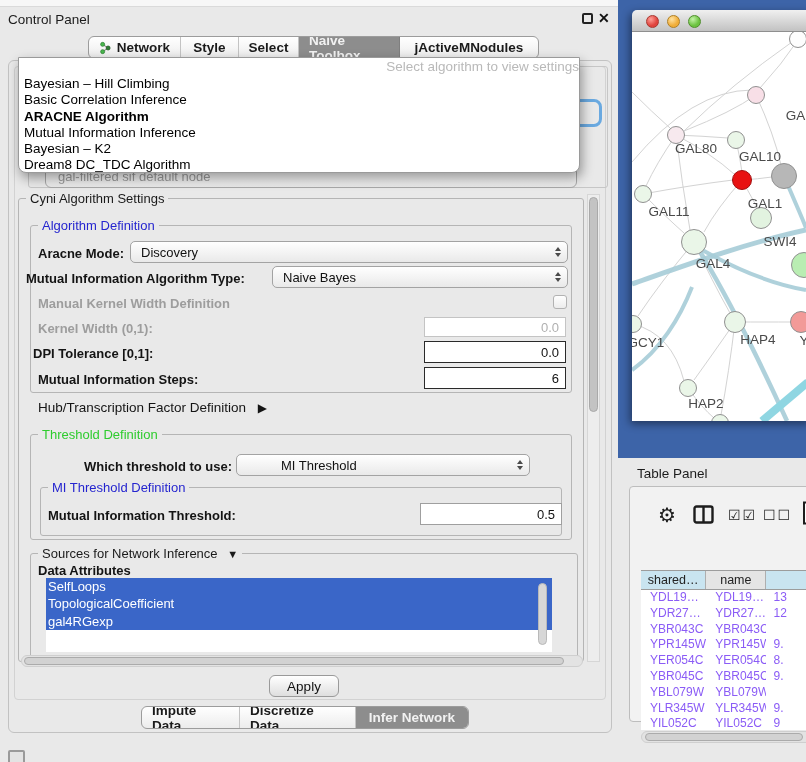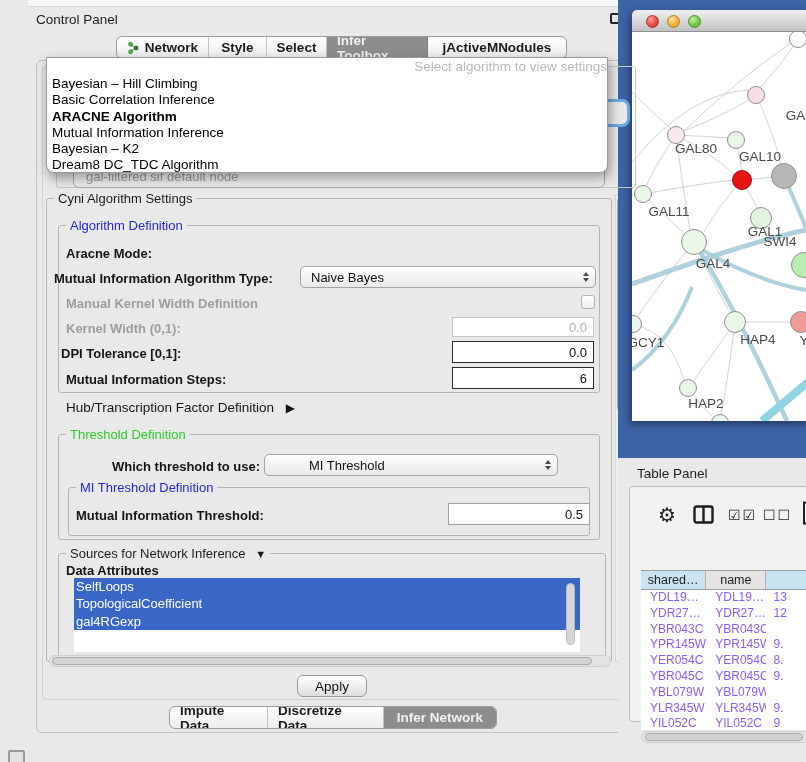--- a/index.html
+++ b/index.html
@@ -1,21 +1,21 @@
 <!DOCTYPE html>
 <html style="--desktop: #3d64a8; --selection-blue: #3a66c8; --group-title-blue: #2525cf; --group-title-green: #2ecc2e; --header-blue: #c9e4f0; --node-red: #e81212; --node-gray: #b7b7b7; --node-pale-pink: #f7e7ed; --node-pale-green: #eaf6e8; --node-bright-green: #b9edb2; --node-salmon: #f29a98; --edge-teal: #a6ccd7; --edge-cyan: #8fd6e2;"><head>
 <meta charset="utf-8">
 <style>
   * { margin:0; padding:0; box-sizing:border-box; }
   html,body { background:#dcdcdc; }
   body { font-family:"Liberation Sans", sans-serif; }
   #root { position:relative; width:806px; height:762px; background:#e9e9e9; overflow:hidden; }
 
   
-  #control-panel { position:absolute; left:0; top:0; width:618px; height:762px; background:#e9e9e9;margin-left:28px; }
+  #control-panel { position:absolute; left:0; top:0; width:618px; height:762px; background:#e9e9e9; }
   #cp-topstrip { position:absolute; left:0; top:0; width:618px; height:7px; background:#f7f7f7; border-bottom:1px solid #dadada; }
   #cp-title { position:absolute; left:8px; top:12px; font-size:13.5px; color:#1c1c1c; }
   #cp-float { position:absolute; left:582px; top:13px; width:11px; height:11px; border:2px solid #222; border-radius:2px; background:transparent; }
   #cp-close { position:absolute; left:598px; top:10px; font-size:14px; font-weight:bold; color:#111; }
 
   
   .seg { position:absolute; display:flex; border:1px solid #9c9c9c; border-radius:6px; background:linear-gradient(#ffffff,#ececec); overflow:hidden; height:23px; }
   .seg .tab { display:flex; align-items:center; justify-content:center; gap:5px; font-size:13.5px; font-weight:bold; color:#1a1a1a; border-right:1px solid #c3c3c3; padding:0 10px; }
   .seg .tab:last-child { border-right:none; }
   .seg .tab.selected { background:#8d8d8d; color:#f2f2f2; border-right-color:#7f7f7f; }
@@ -128,21 +128,21 @@
         </svg>
         <span>Network</span>
       </div>
       <div class="tab" style="width:58px;">
         <span>Style</span>
       </div>
       <div class="tab" style="width:60px;">
         <span>Select</span>
       </div>
       <div class="tab selected" style="width:101px;">
-        <span>Infer Toolbox</span>
+        <span>Naive Toolbox</span>
       </div>
       <div class="tab" style="width:138px;">
         <span>jActiveMNodules</span>
       </div>
     </div>
 
     <div id="cp-outer"></div>
     <div id="cp-inner"></div>
 
     <div id="bg-group-edge"></div>
@@ -163,20 +163,27 @@
     <div class="gtitle black" style="left:26px; top:191px;">Cyni Algorithm Settings</div>
 
     <div class="vscroll" style="left:587px; top:194px; height:468px;">
       <div class="vthumb" style="top:2px; height:215px;"></div>
     </div>
 
     <div class="group" style="left:30px; top:225px; width:542px; height:168px;"></div>
     <div class="gtitle blue" style="left:38px; top:218px;">Algorithm Definition</div>
 
     <div class="lbl" style="left:38px; top:246px;">Aracne Mode:</div>
+    <div class="combo" style="left:130px; top:241px; width:438px;">
+      <span>Discovery</span>
+      <span class="arrs">
+          <span class="arr up"></span>
+          <span class="arr dn"></span>
+        </span>
+    </div>
 
     <div class="lbl" style="left:26px; top:271px;">Mutual Information Algorithm Type:</div>
     <div class="combo" style="left:272px; top:266px; width:296px;">
       <span>Naive Bayes</span>
       <span class="arrs">
           <span class="arr up"></span>
           <span class="arr dn"></span>
         </span>
     </div>
 
@@ -304,21 +311,21 @@
       <div class="node" style="left:159px; top:220px; width:26px; height:26px; background:#b9edb2;"></div>
       <div class="node" style="left:-8px; top:283px; width:18px; height:18px; background:#eaf6e8;"></div>
       <div class="node" style="left:92px; top:279px; width:22px; height:22px; background:#eaf6e8;"></div>
       <div class="node" style="left:158px; top:279px; width:22px; height:22px; background:#f29a98;"></div>
       <div class="node" style="left:47px; top:347px; width:18px; height:18px; background:#eaf6e8;"></div>
       <div class="node" style="left:79px; top:382px; width:18px; height:18px; background:#eaf6e8;"></div>
 
       <div class="nlabel" style="left:171px; top:83px;">GAL7</div>
       <div class="nlabel" style="left:64px; top:116px;">GAL80</div>
       <div class="nlabel" style="left:128px; top:124px;">GAL10</div>
-      <div class="nlabel" style="left:133px; top:171px;margin-top:28px;">GAL1</div>
+      <div class="nlabel" style="left:133px; top:171px;">GAL1</div>
       <div class="nlabel" style="left:37px; top:179px;">GAL11</div>
       <div class="nlabel" style="left:148px; top:209px;">SWI4</div>
       <div class="nlabel" style="left:81px; top:231px;">GAL4</div>
       <div class="nlabel" style="left:14px; top:310px;">GCY1</div>
       <div class="nlabel" style="left:126px; top:307px;">HAP4</div>
       <div class="nlabel" style="left:172px; top:308px;">Y</div>
       <div class="nlabel" style="left:74px; top:371px;">HAP2</div>
     </div>
   </div>
 

